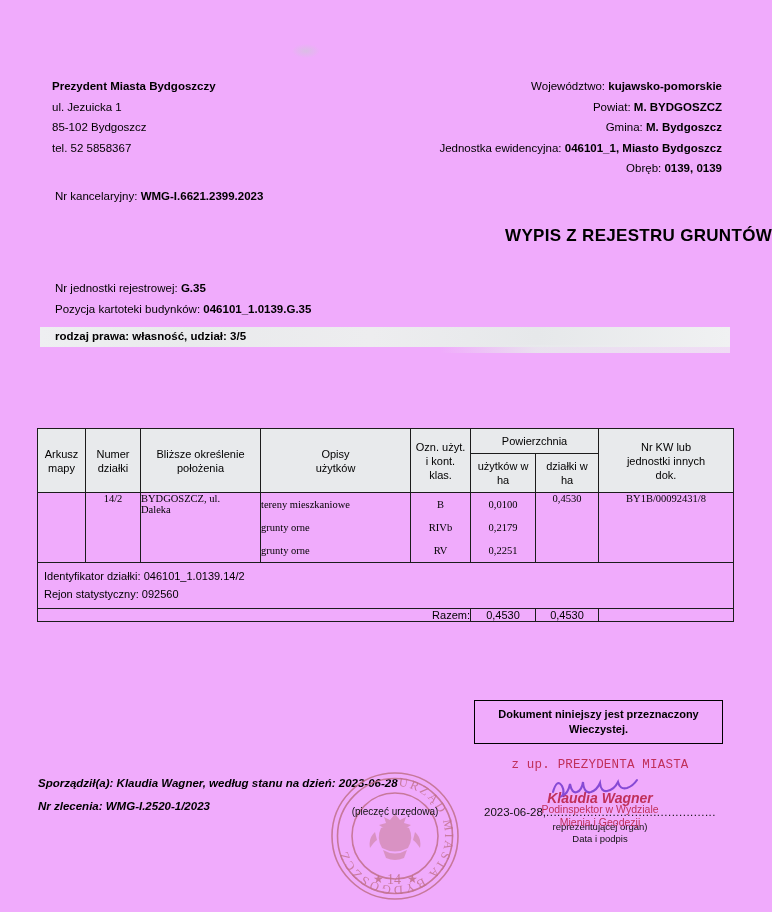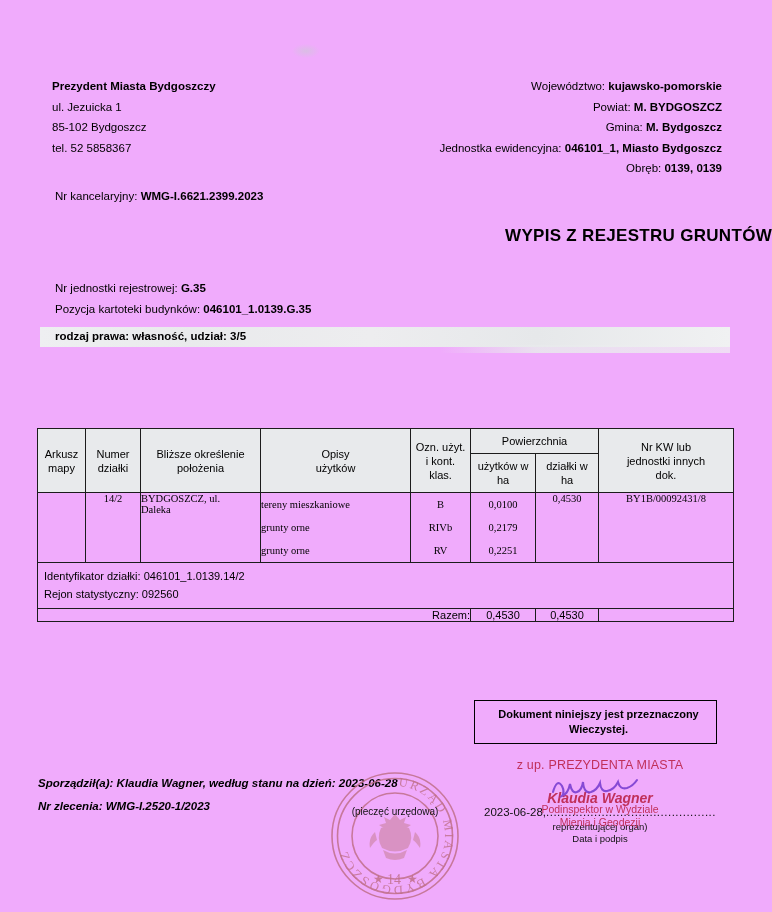--- a/index.html
+++ b/index.html
@@ -163,21 +163,21 @@
   }
   .razem-blank { }
 
   
   .notice-box {
     position: absolute;
     left: 474px;
     top: 700px;
     width: 235px;
     border: 1.5px solid #000;
-    padding: 6px 0 7px 6px;
+    padding: 6px 6px 7px 6px;
     text-align: center;
     font-size: 11px;
     font-weight: bold;
     line-height: 14.5px;
   }
 
   
   .prep-info {
     position: absolute;
     left: 38px;
@@ -211,21 +211,21 @@
 
   
   .sign-block {
     position: absolute;
     left: 465px;
     top: 758px;
     width: 270px;
     text-align: center;
   }
   .sig-red-title {
-    font-family: Liberation Sans, sans-serif;
+    font-family: Liberation Mono, monospace;
     font-size: 12.5px;
     color: #c0305a;
     letter-spacing: 0.2px;
   }
   .sig-scribble {
     position: relative;
     height: 20px;
     margin-top: 2px;
   }
   .sig-scribble svg { position: absolute; left: 50%; top: -2px; transform: translateX(-50%); }

